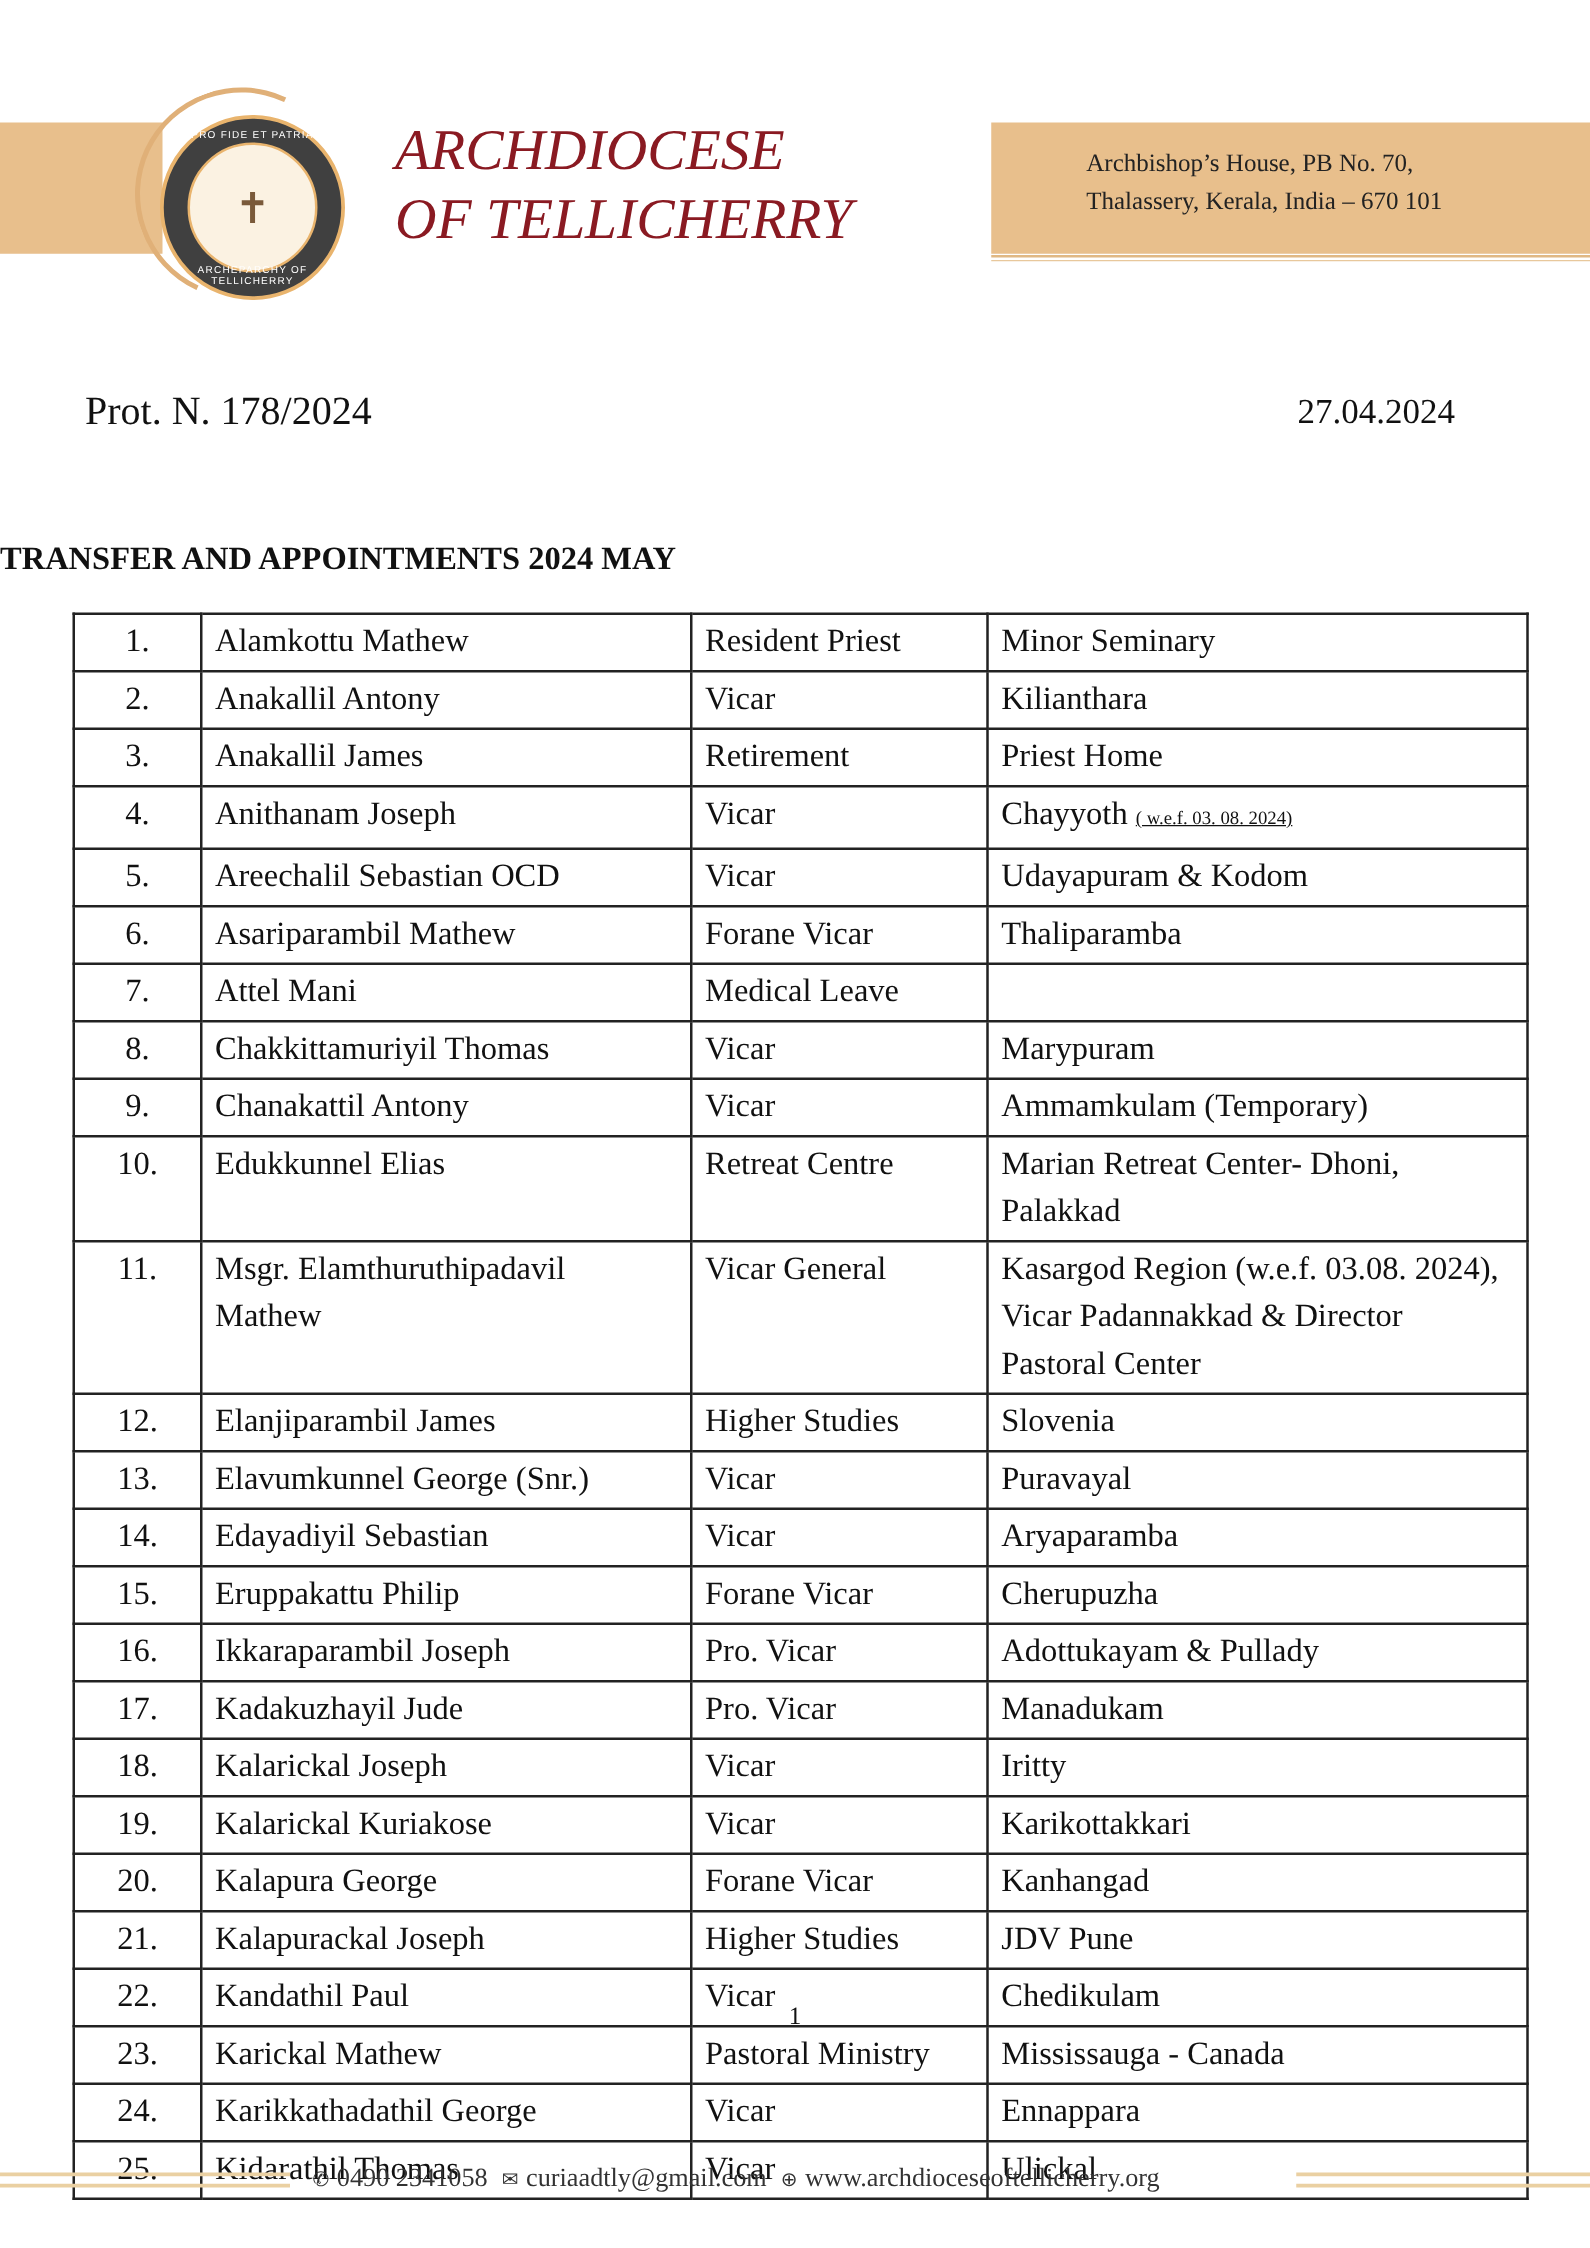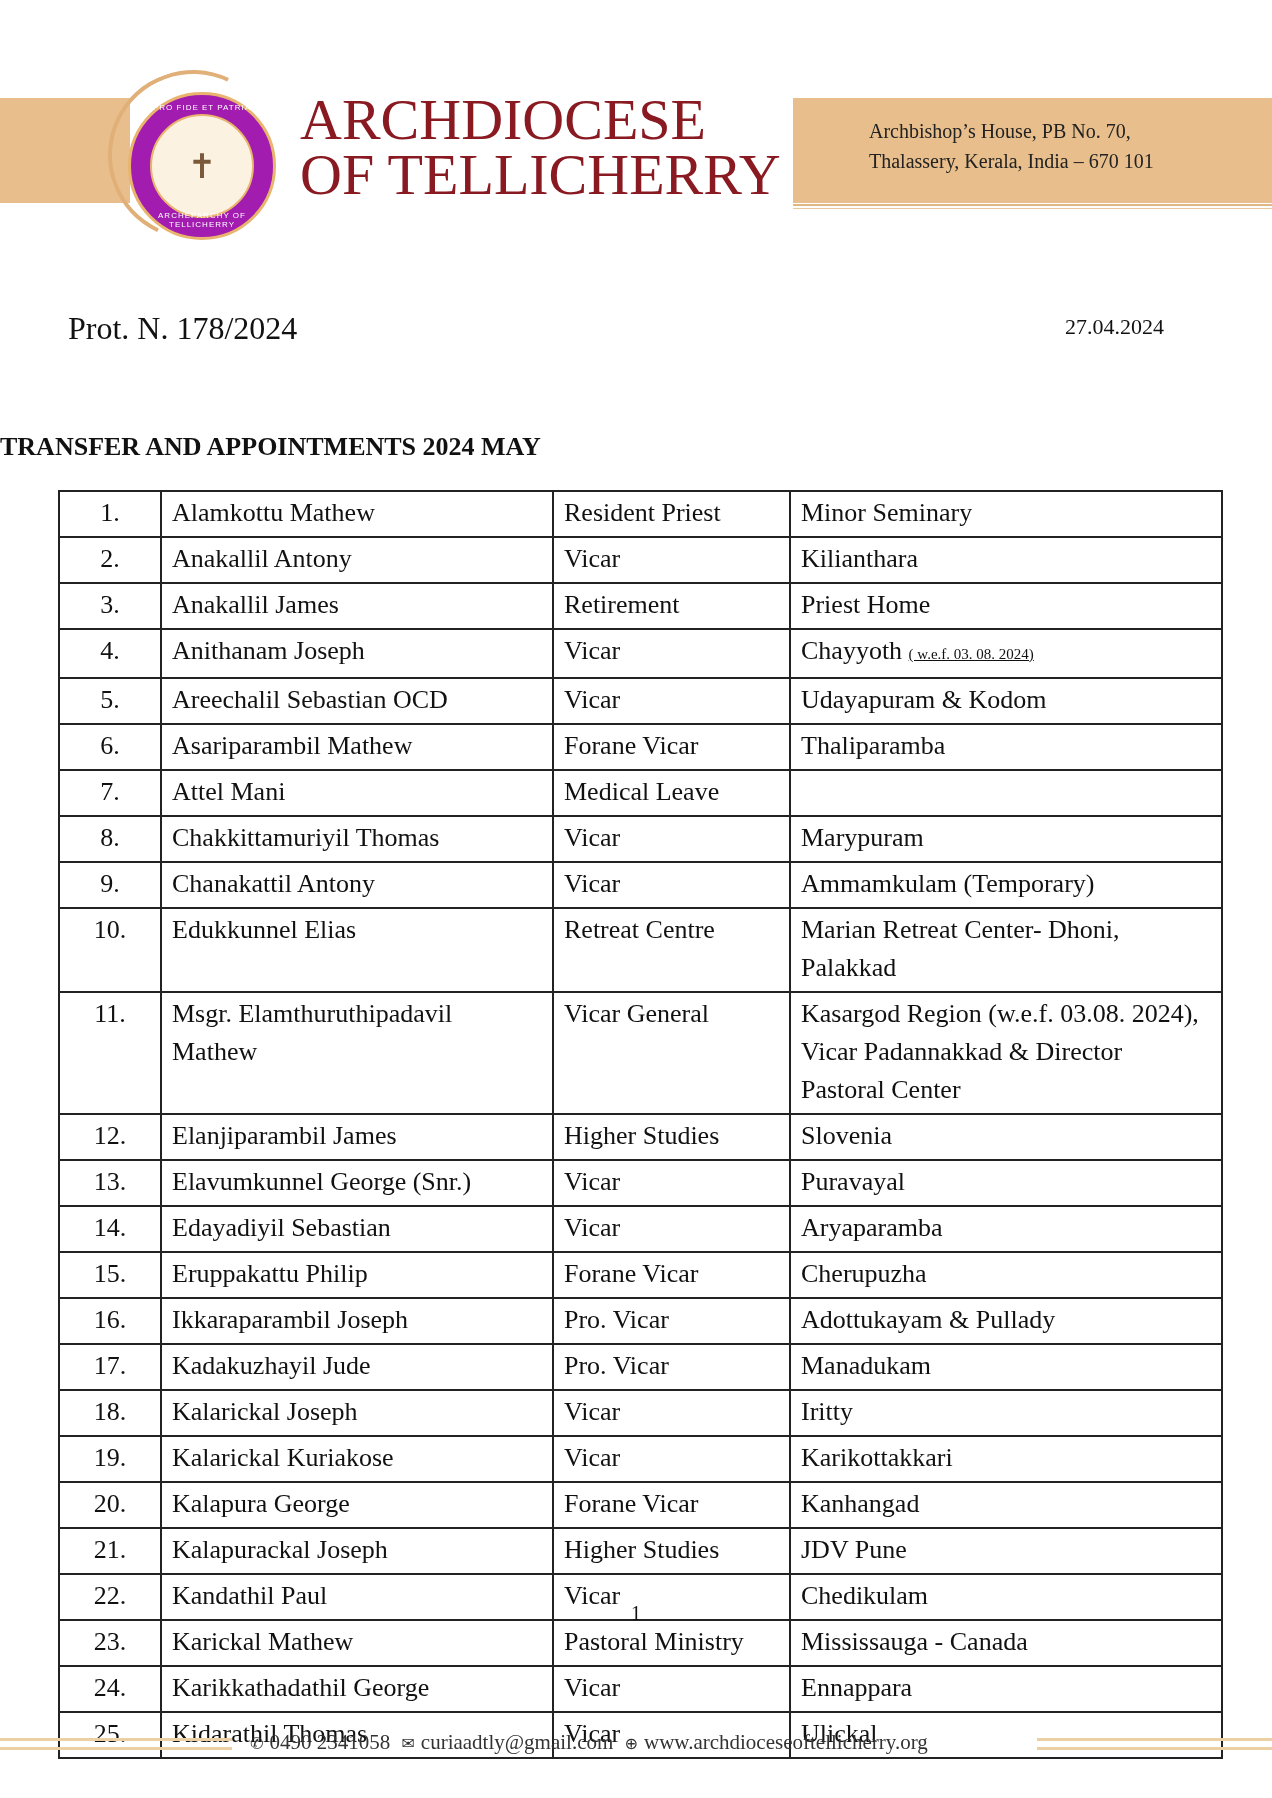--- a/index.html
+++ b/index.html
@@ -2,28 +2,28 @@
 <html><head>
 <meta charset="utf-8">
 <style>
   html, body { margin:0; padding:0; background:#ffffff; }
   body { width:1272px; height:1798px; position:relative; overflow:hidden; font-family:"Liberation Serif", serif; color:#111; }
   .band-left { position:absolute; left:0; top:98px; width:130px; height:105px; background:#e8bf8c; }
   .band-right { position:absolute; left:793px; top:98px; width:479px; height:105px; background:#e8bf8c; }
   .band-right-line1 { position:absolute; left:793px; top:204px; width:479px; height:2px; background:#e0b884; }
   .band-right-line2 { position:absolute; left:793px; top:208px; width:479px; height:1px; background:#e8c89c; }
   .logo-arc { position:absolute; left:108px; top:70px; width:170px; height:170px; border-radius:50%; border:4px solid #e0b078; border-right-color:transparent; border-bottom-color:transparent; transform:rotate(-20deg); box-sizing:border-box; }
-  .seal { position:absolute; left:128px; top:92px; width:148px; height:148px; border-radius:50%; background:#a21caf; box-sizing:border-box; border:3px solid #e9b46d; display:flex; align-items:center; justify-content:center; }
+  .seal { position:absolute; left:128px; top:92px; width:148px; height:148px; border-radius:50%; background:#404040; box-sizing:border-box; border:3px solid #e9b46d; display:flex; align-items:center; justify-content:center; }
   .seal-inner { width:100px; height:100px; border-radius:50%; background:#fbf2e2; border:2px solid #e9b46d; display:flex; align-items:center; justify-content:center; font-size:34px; color:#7a5a3a; }
   .seal-text-top { position:absolute; top:8px; left:0; width:100%; text-align:center; font-family:"Liberation Sans", sans-serif; font-size:8px; color:#fff; letter-spacing:1px; }
   .seal-text-bottom { position:absolute; bottom:8px; left:0; width:100%; text-align:center; font-family:"Liberation Sans", sans-serif; font-size:8px; color:#fff; letter-spacing:1px; }
-  .org-name { position:absolute; left:300px; top:92px; color:#8a1a22; font-size:58px; line-height:55px; letter-spacing:0px; }
+  .org-name { position:absolute; left:316px; top:92px; color:#8a1a22; font-size:46px; line-height:55px; letter-spacing:0px;font-style:italic; }
   .address { position:absolute; left:833px; top:116px; font-size:20px; line-height:30px; color:#222;margin-left:36px; }
   .prot { position:absolute; left:68px; top:310px; font-size:32px; }
-  .date { position:absolute; right:108px; top:314px; font-size:22px; }
+  .date { position:absolute; right:108px; top:314px; font-size:28px; }
   .title { position:absolute; left:0; width:1272px; top:432px; text-align:left; font-size:26px; font-weight:bold; }
   table.transfers { position:absolute; left:58px; top:490px; width:1165px; border-collapse:collapse; font-size:26px; }
   table.transfers td { border:2px solid #222; padding:2px 10px 4px 10px; vertical-align:top; line-height:38px; }
   td.num { width:80px; text-align:center; padding-left:0; padding-right:0; }
   td.name { width:370px; }
   td.role { width:215px; }
   .small { font-size:15px;text-decoration:underline; }
   .page-num { position:absolute; left:0; width:1272px; top:1602px; text-align:center; font-size:20px; }
   .footer { position:absolute; left:0; width:1061px; top:1730px; height:30px; }
   .f-lines-left { position:absolute; left:0; top:8px; width:232px; height:12px; border-top:3px solid #ead0a2; border-bottom:3px solid #ead0a2; box-sizing:border-box; }

